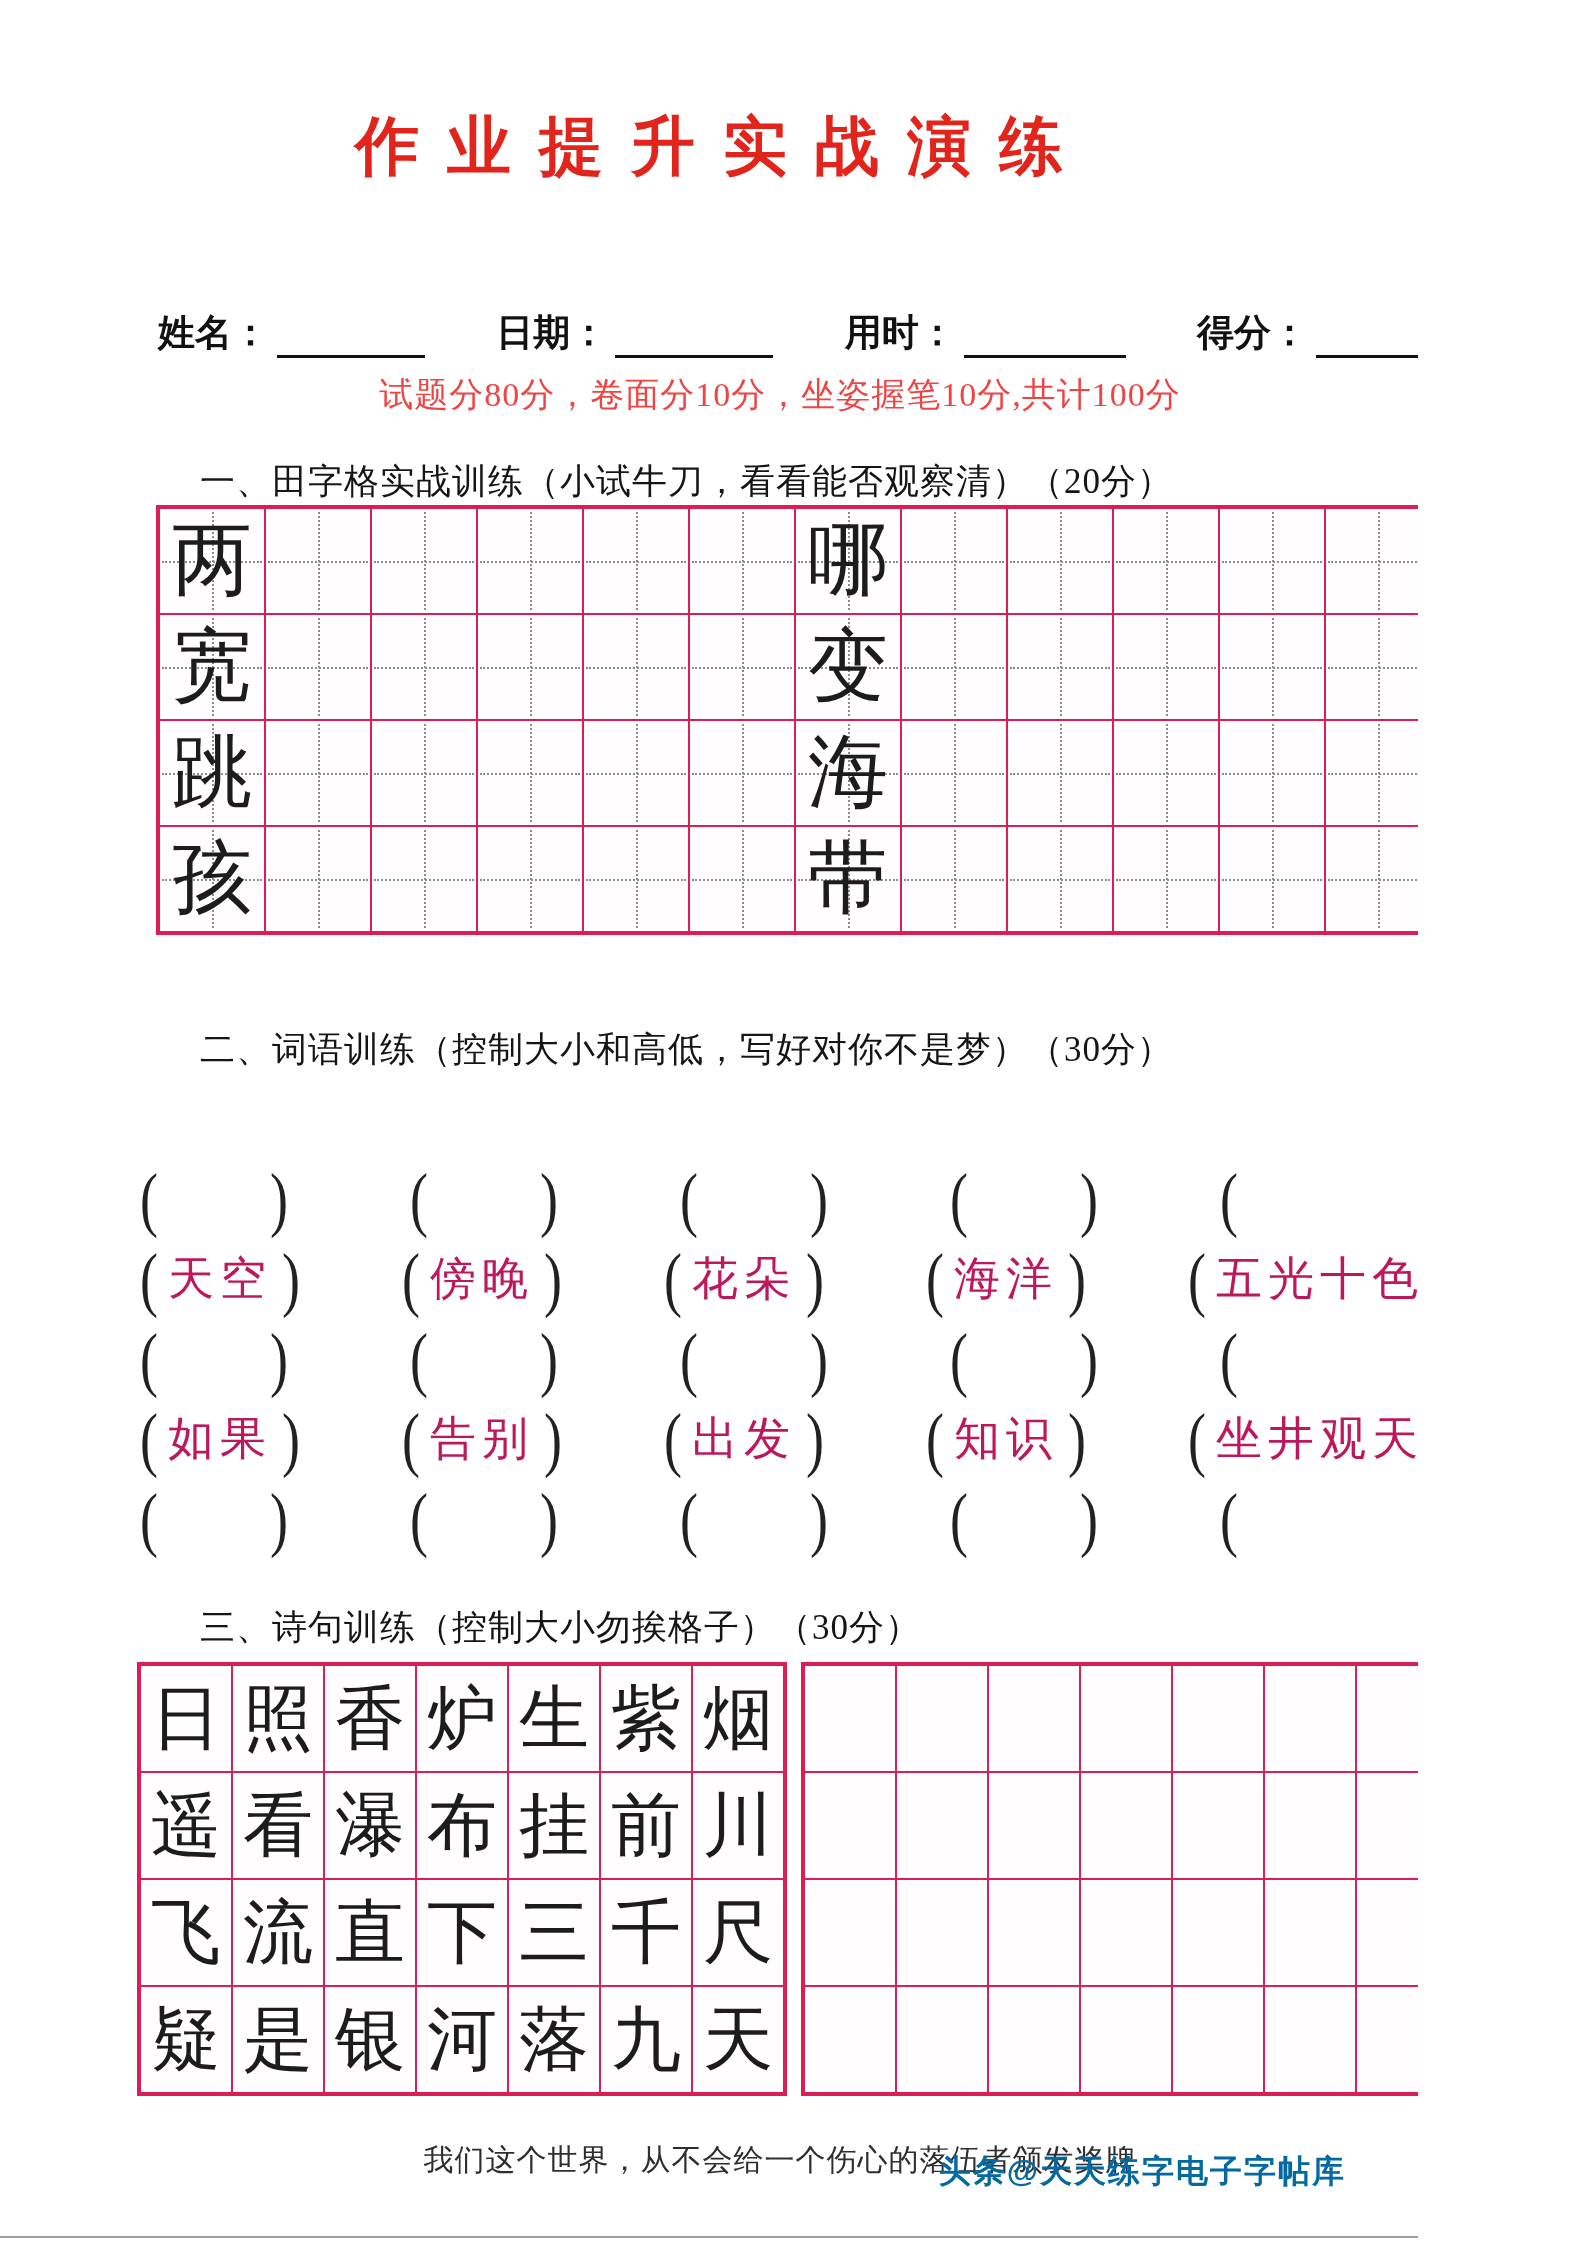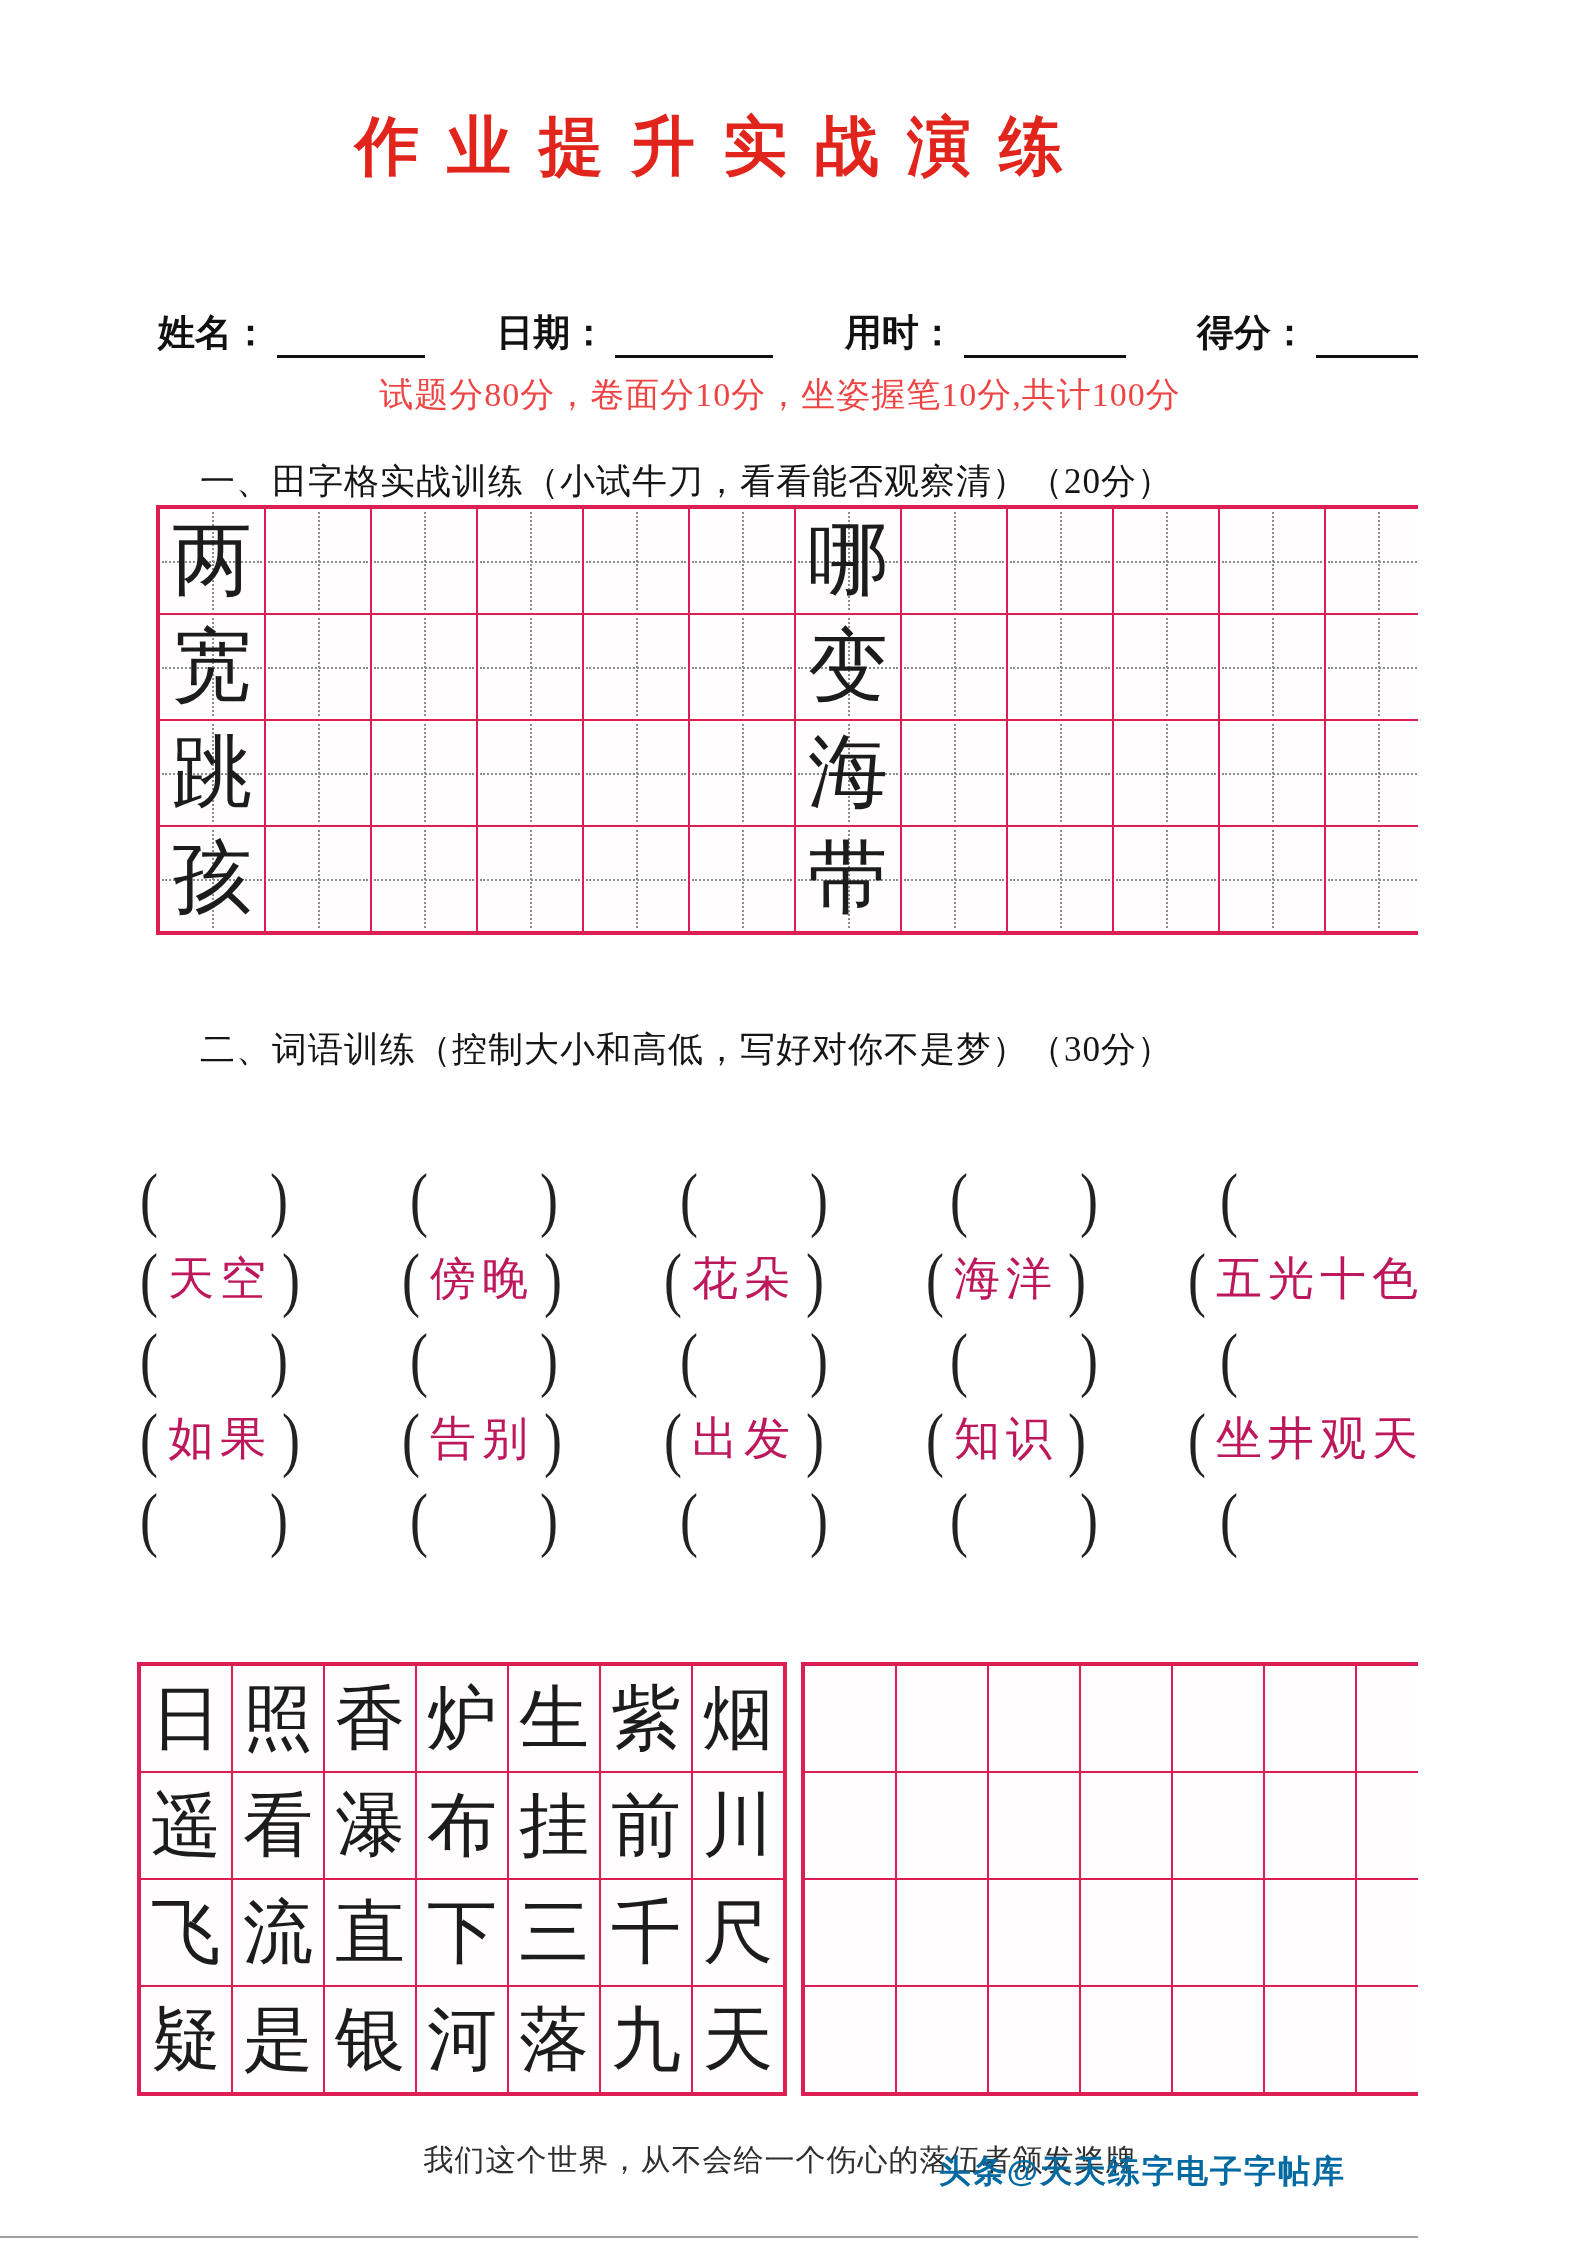--- a/index.html
+++ b/index.html
@@ -343,20 +343,21 @@
           <span class="paren">)</span>
         </div>
         <div class="group">
           <span class="paren">(</span>
           <div class="blank-gap wide"></div>
           <span class="paren">)</span>
         </div>
       </div>
     </div>
 
+  <div class="section-heading s3">三、诗句训练（控制大小勿挨格子）（30分）</div>
   <div class="poem-wrap">
     <div class="poem-grid">
         <div class="poem-cell">日</div>
         <div class="poem-cell">照</div>
         <div class="poem-cell">香</div>
         <div class="poem-cell">炉</div>
         <div class="poem-cell">生</div>
         <div class="poem-cell">紫</div>
         <div class="poem-cell">烟</div>
         <div class="poem-cell">遥</div>

